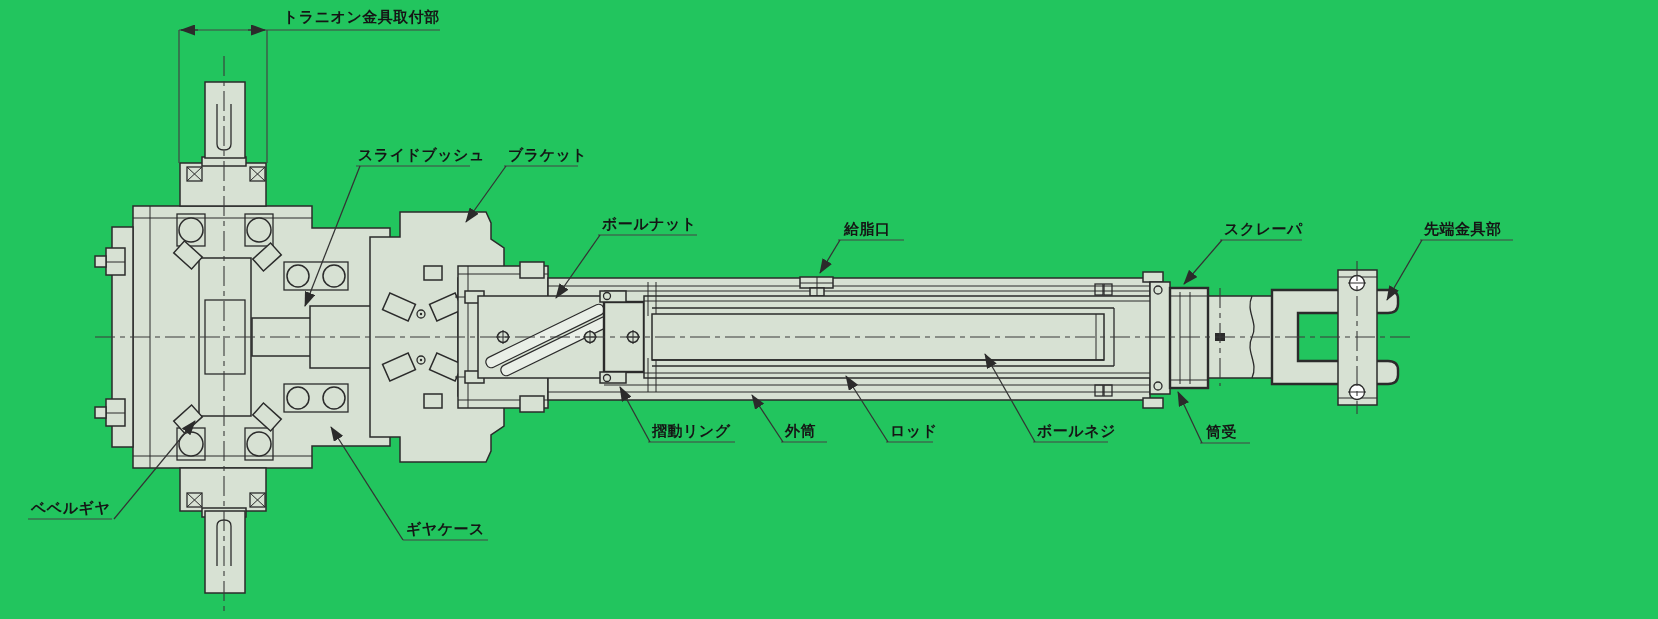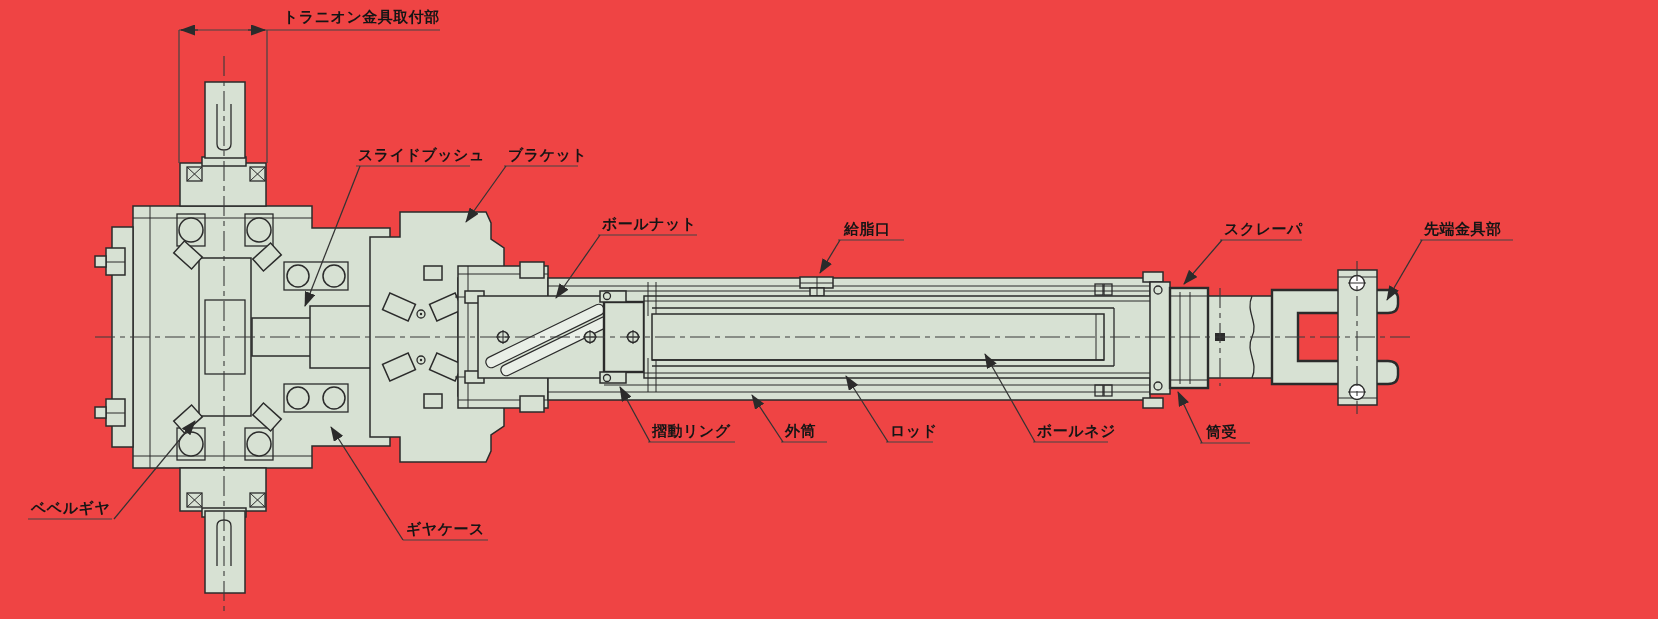--- a/index.html
+++ b/index.html
@@ -1,16 +1,16 @@
 <!DOCTYPE html>
 <html><head>
 <meta charset="utf-8">
 <style>
   html,body { margin:0; padding:0; background:#ffffff; }
-  .stage { position:relative; width:1658px; height:619px; background:#ef4444; overflow:hidden; }
+  .stage { position:relative; width:1658px; height:619px; background:#22c55e; overflow:hidden; }
   svg { display:block; }
   
   .ln   { fill:none; stroke:#2b2b2b; stroke-width:1.3px; }
   .lnt  { fill:none; stroke:#2b2b2b; stroke-width:1px; }
   .sh   { stroke:#2b2b2b; stroke-width:1.5px; }      
   .sh2  { stroke:#2b2b2b; stroke-width:2.4px; }      
   .wh   { fill:#ffffff; stroke:#2b2b2b; stroke-width:1.3px; }
   .band { fill:#e9efe7; stroke:#2b2b2b; stroke-width:1.2px; }
   .dark { fill:#2b2b2b; stroke:none; }
   .cl   { fill:none; stroke:#3a3a3a; stroke-width:1.1px; stroke-dasharray:20 5 5 5; }

